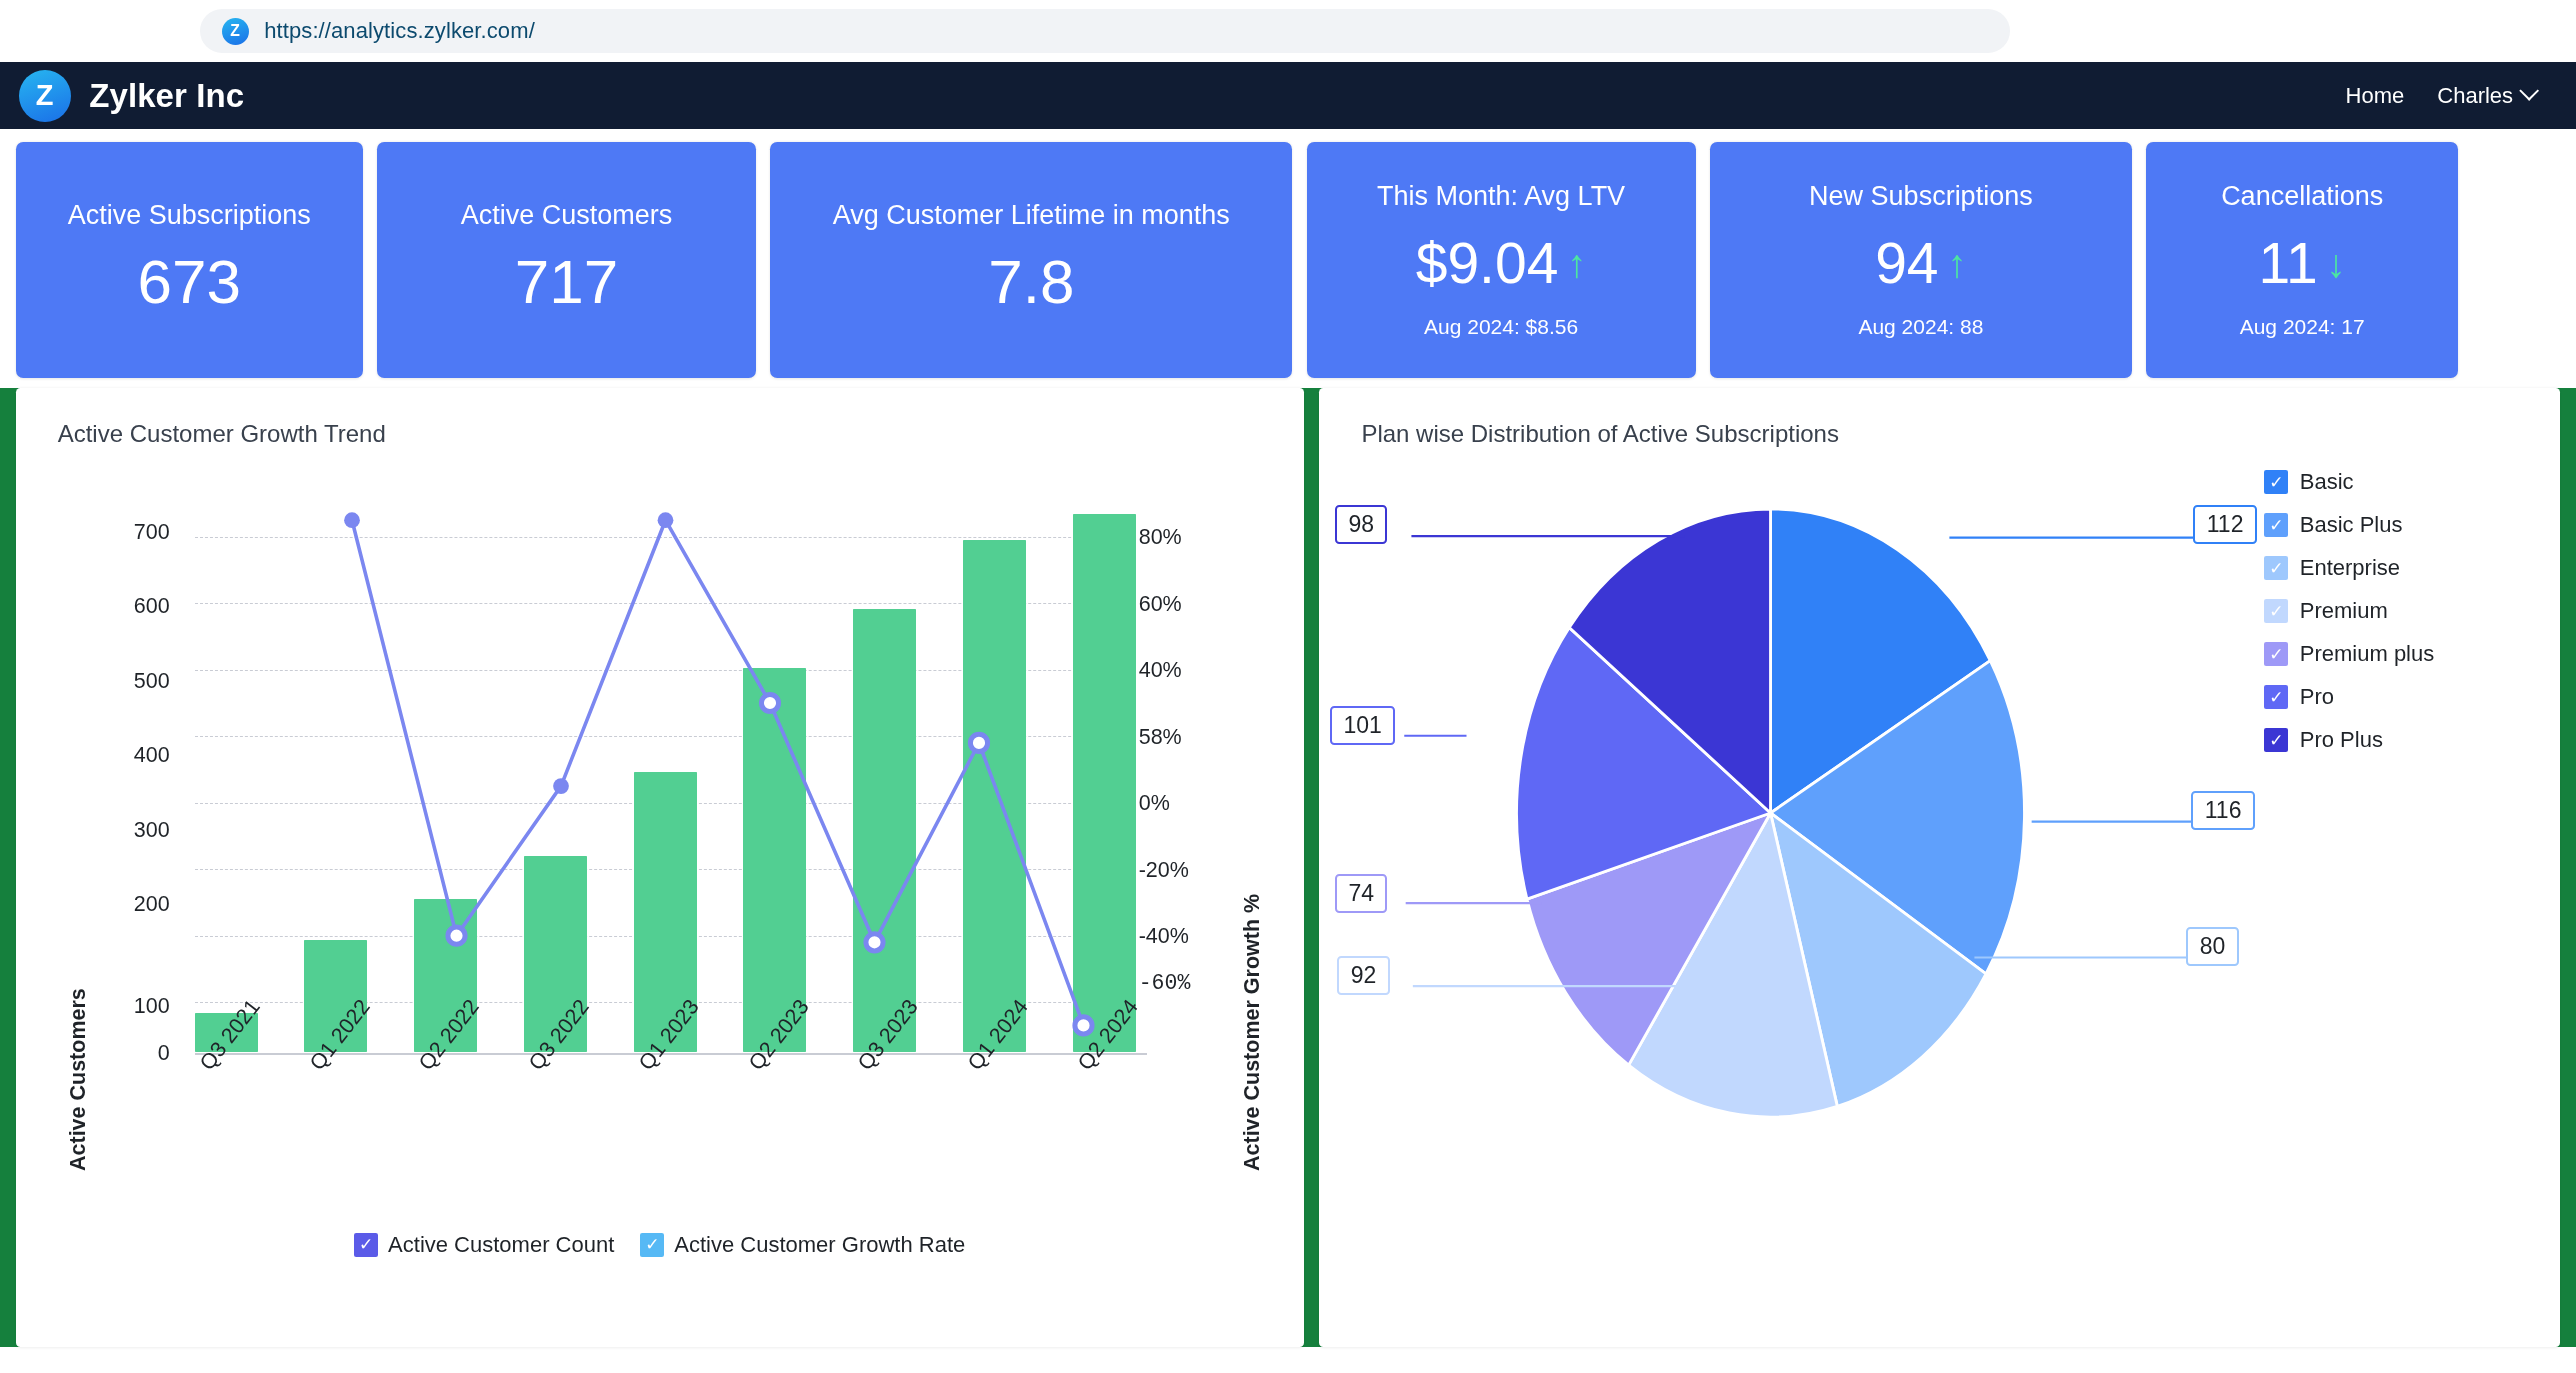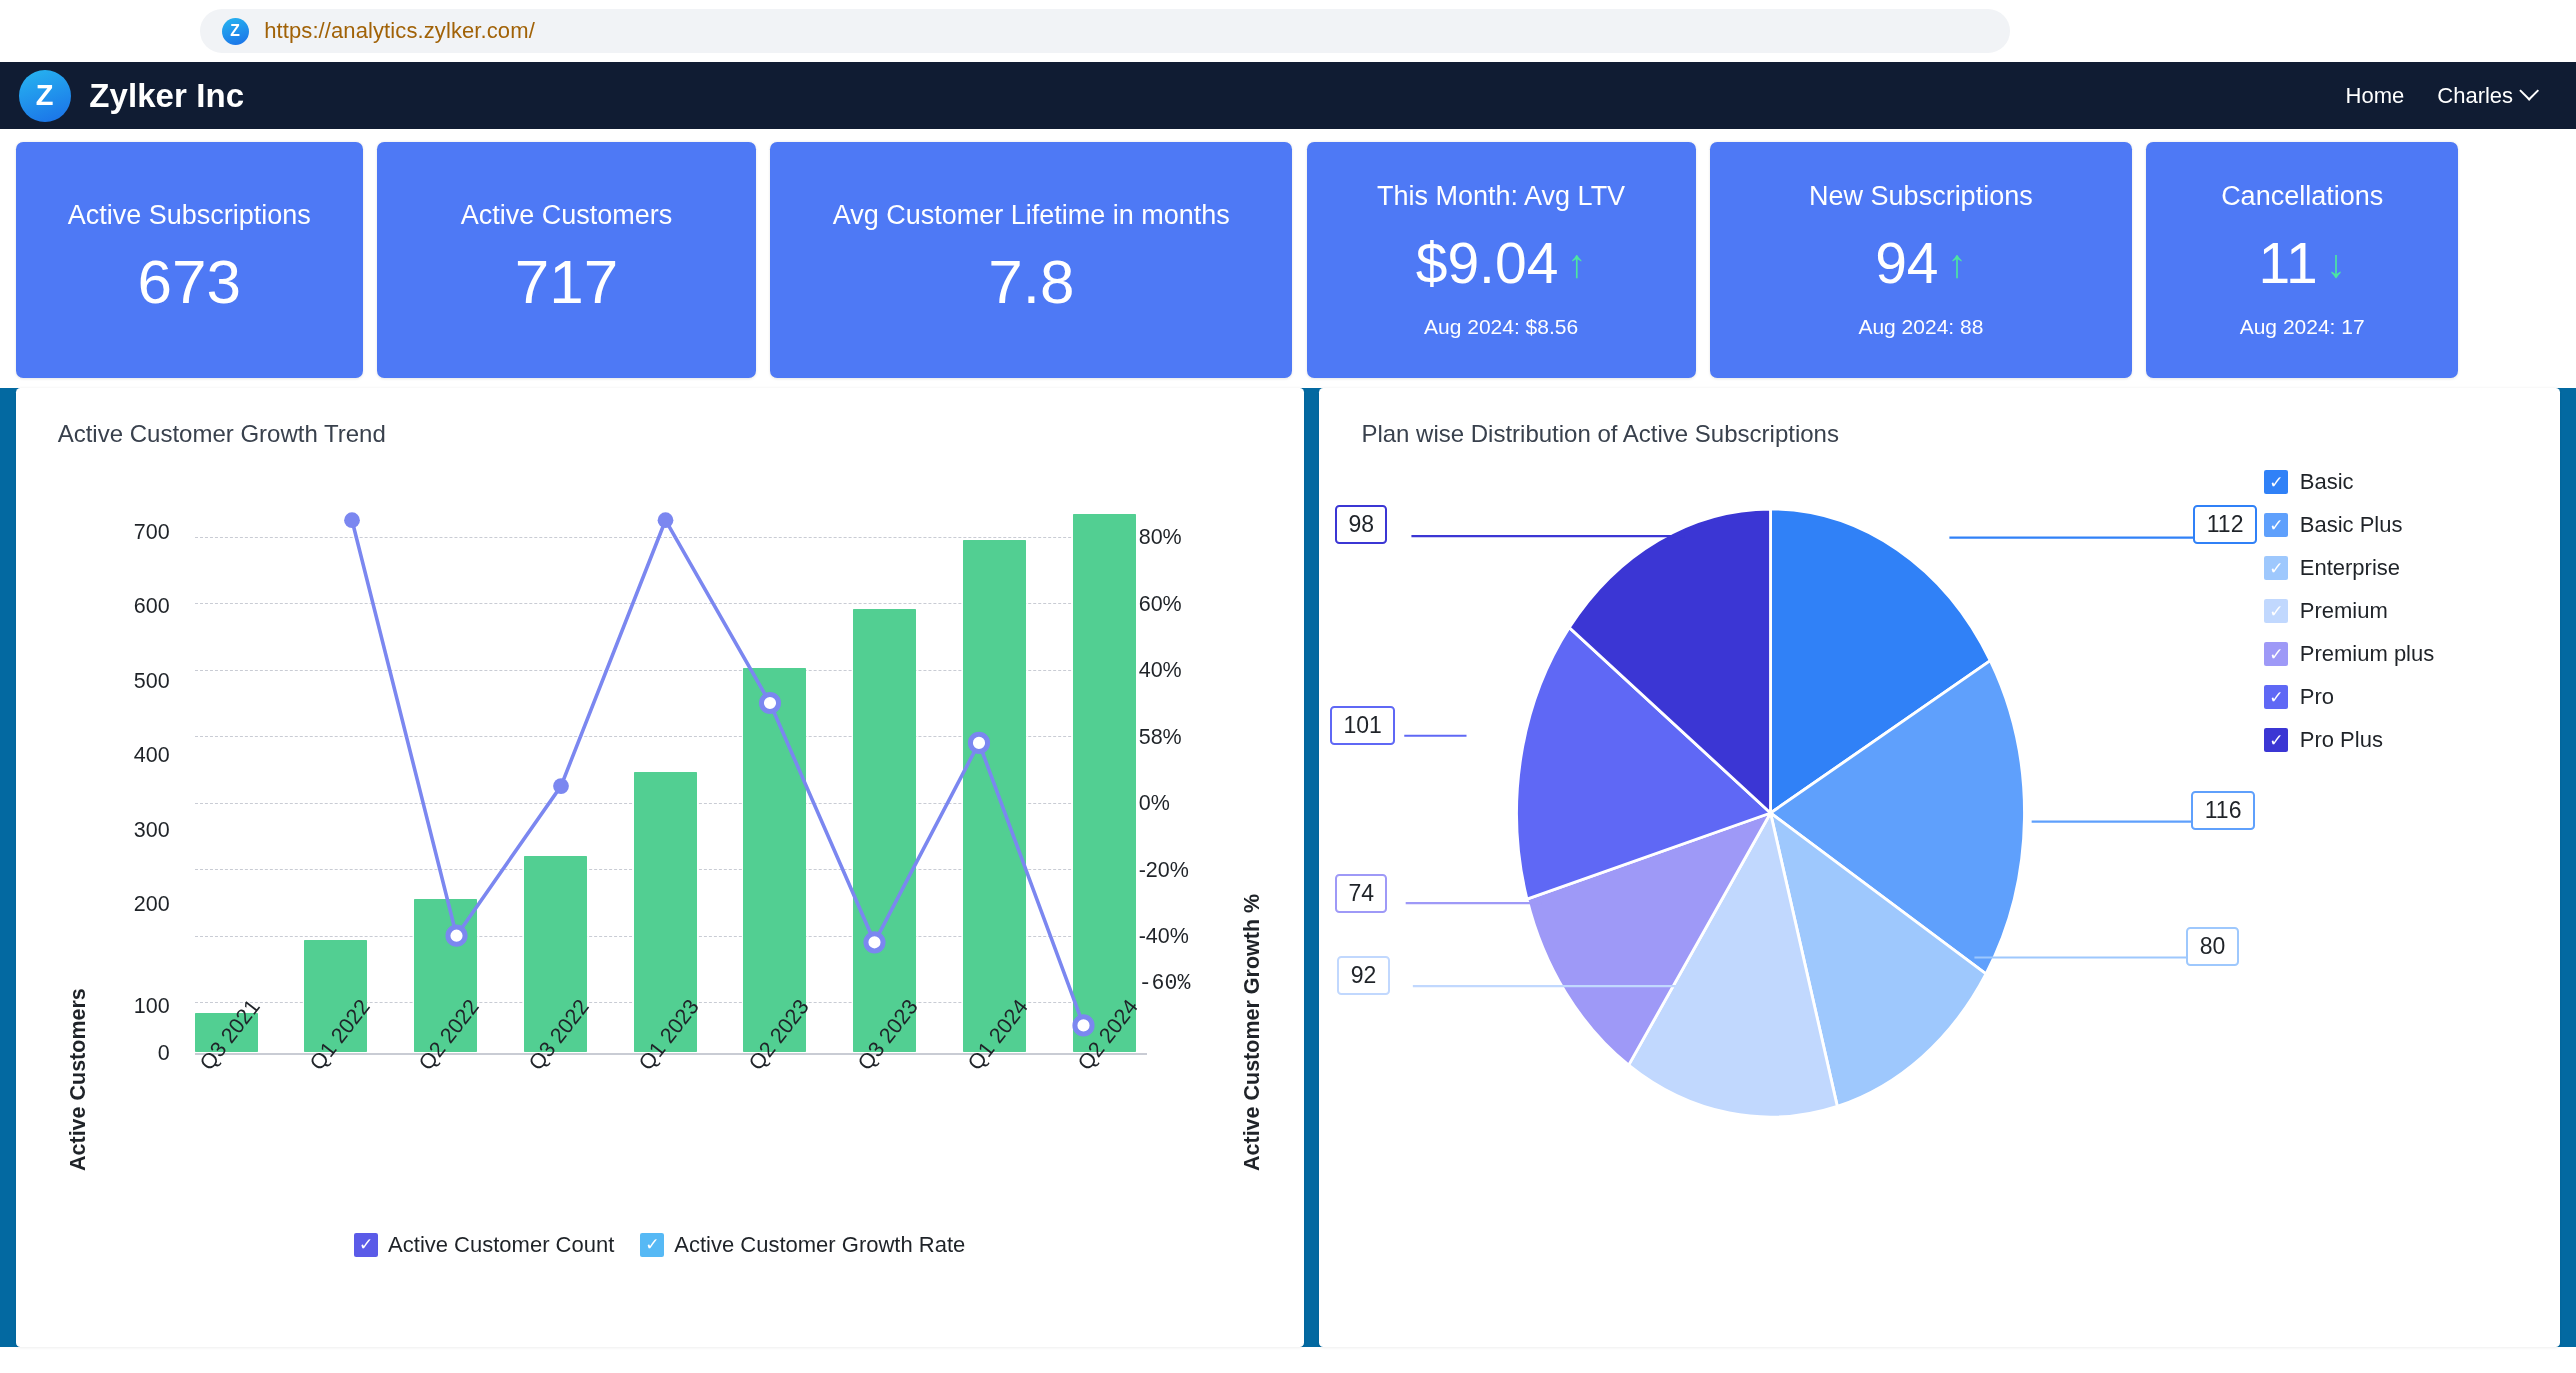--- a/index.html
+++ b/index.html
@@ -33,21 +33,21 @@
     background: linear-gradient(160deg, #27b6f0 0%, #1a6fe8 100%);
     color: #fff;
     font-size: 15.7px;
     font-weight: bold;
     display: flex; align-items: center; justify-content: center;
     flex: 0 0 auto;
   }
   .url-text {
     margin-left: 15.7px;
     font-size: 22px;
-    color: #a16207;
+    color: #0c4a6e;
     letter-spacing: 0.1px;
   }
 
   
   .app-header {
     height: 67px;
     background: #101c33;
     display: flex;
     align-items: center;
     padding: 0 40px 0 18.6px;
@@ -117,21 +117,21 @@
     line-height: 1;
     font-weight: 300;
   }
   .kpi.trend { justify-content: space-evenly; padding: 24px 16px; }
 
   
   .panels {
     display: flex;
     gap: 15.7px;
     padding: 0 15.7px;
-    background: #0369a1;
+    background: #15803d;
     height: 959px;
     justify-content: flex-end;
   }
   .panel {
     background: #ffffff;
     border-radius: 4.3px;
     box-shadow: 0 0.7px 2.9px rgba(0,0,0,.07);
     position: relative;
   }
   .panel-left { width: 1288px; }

